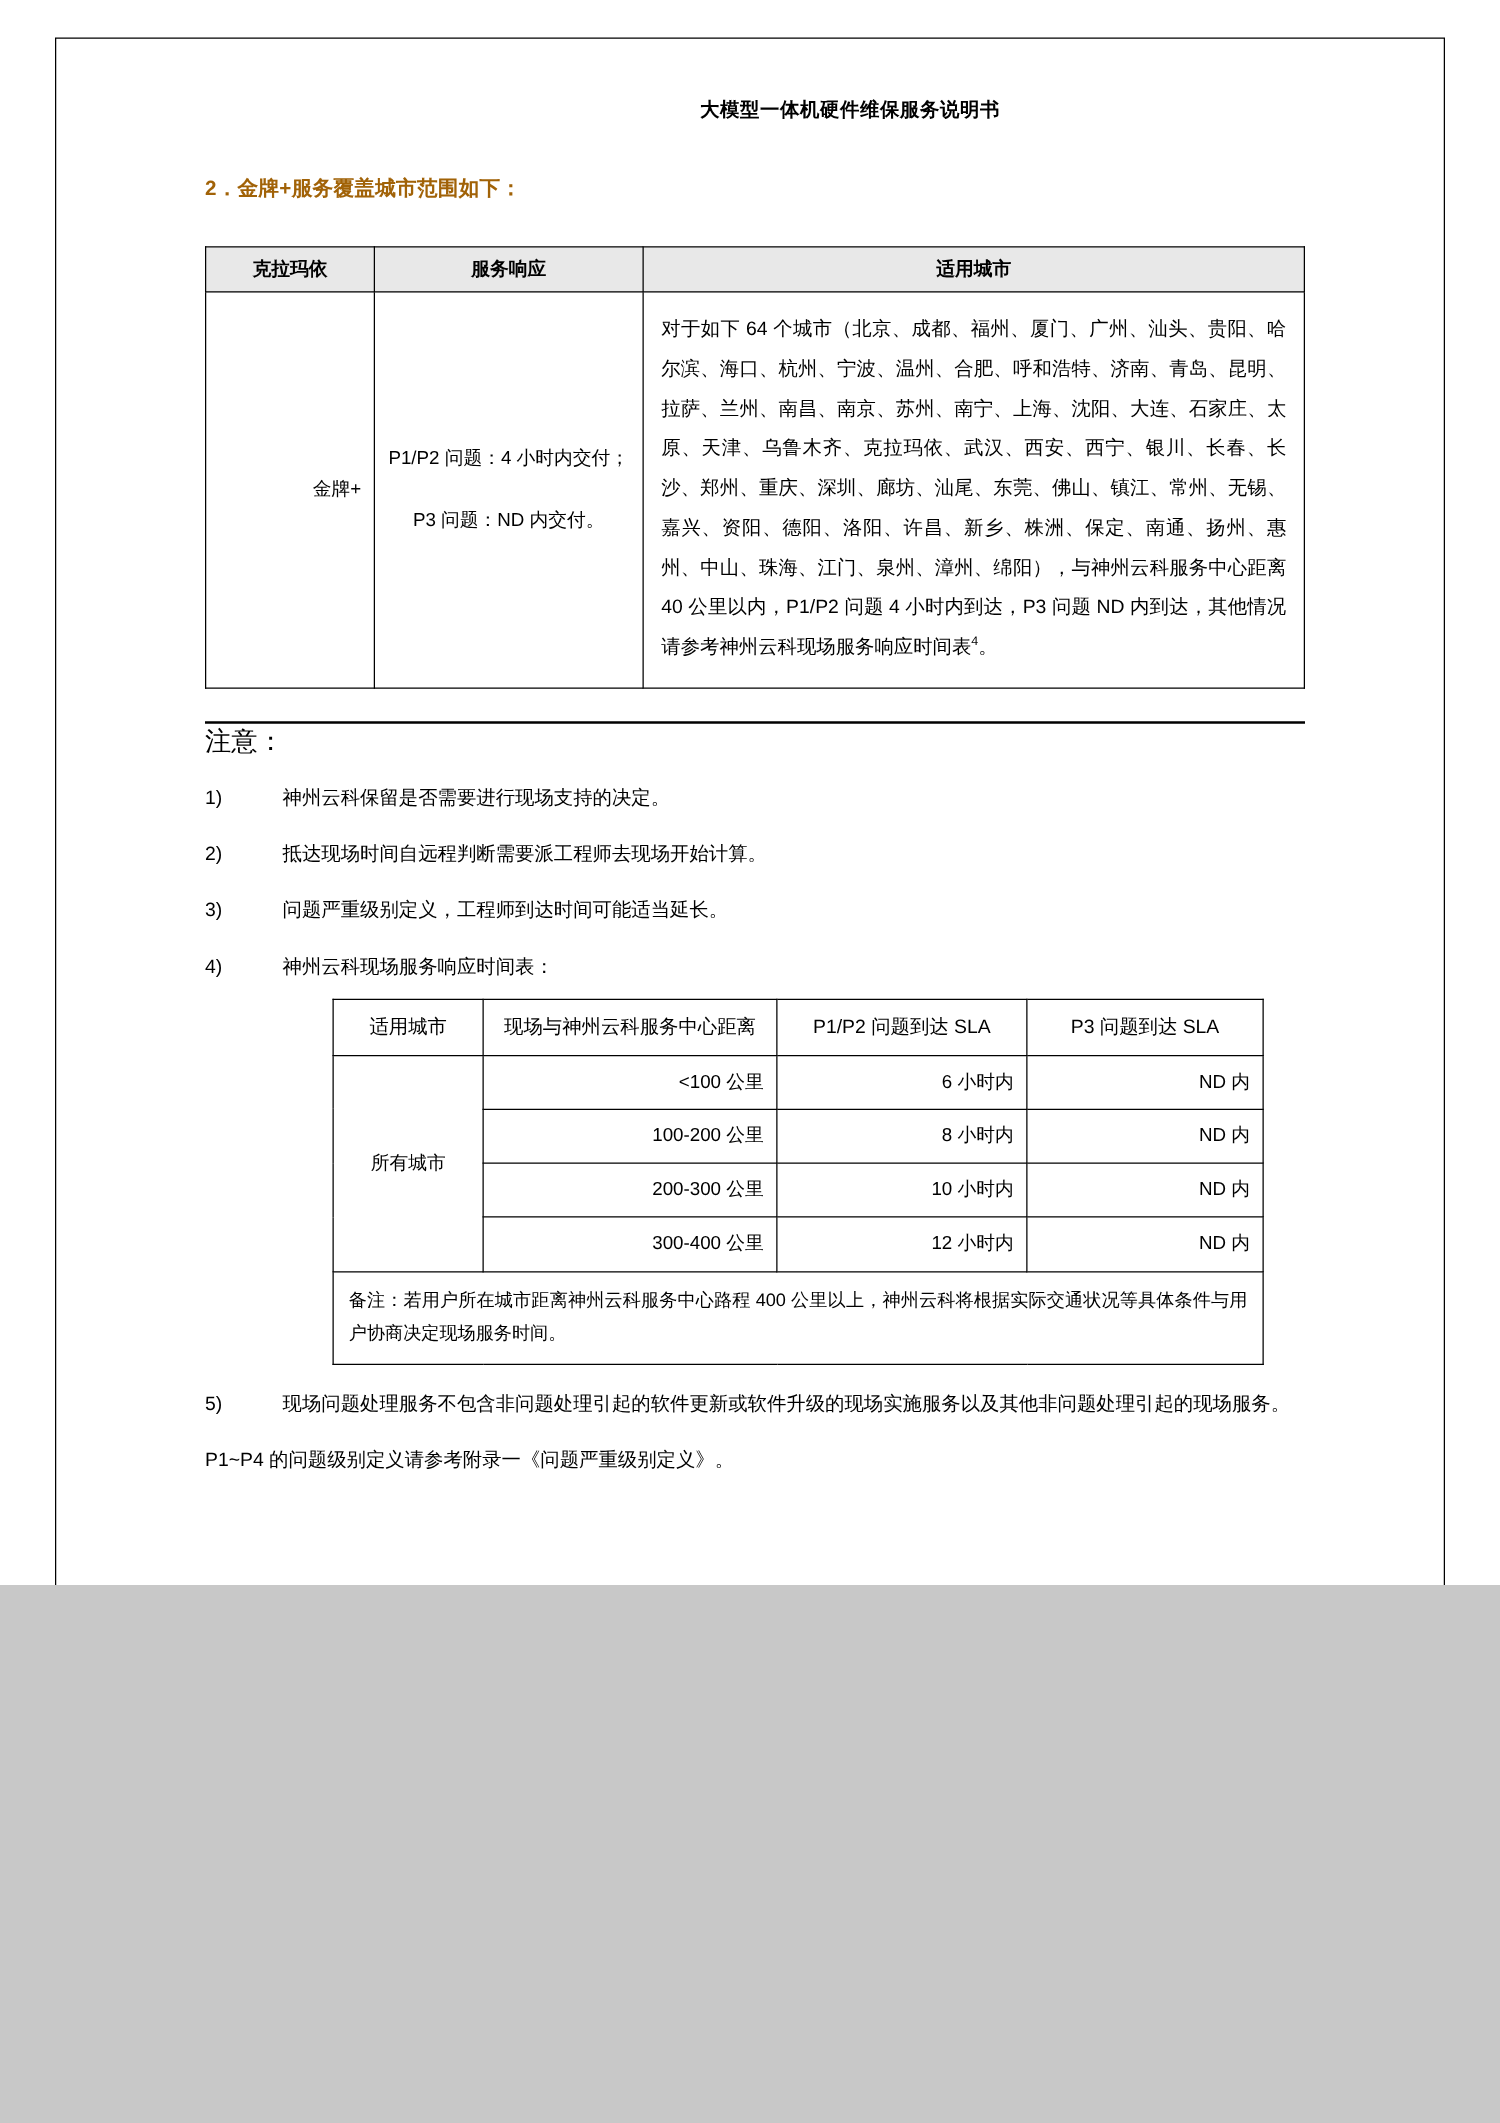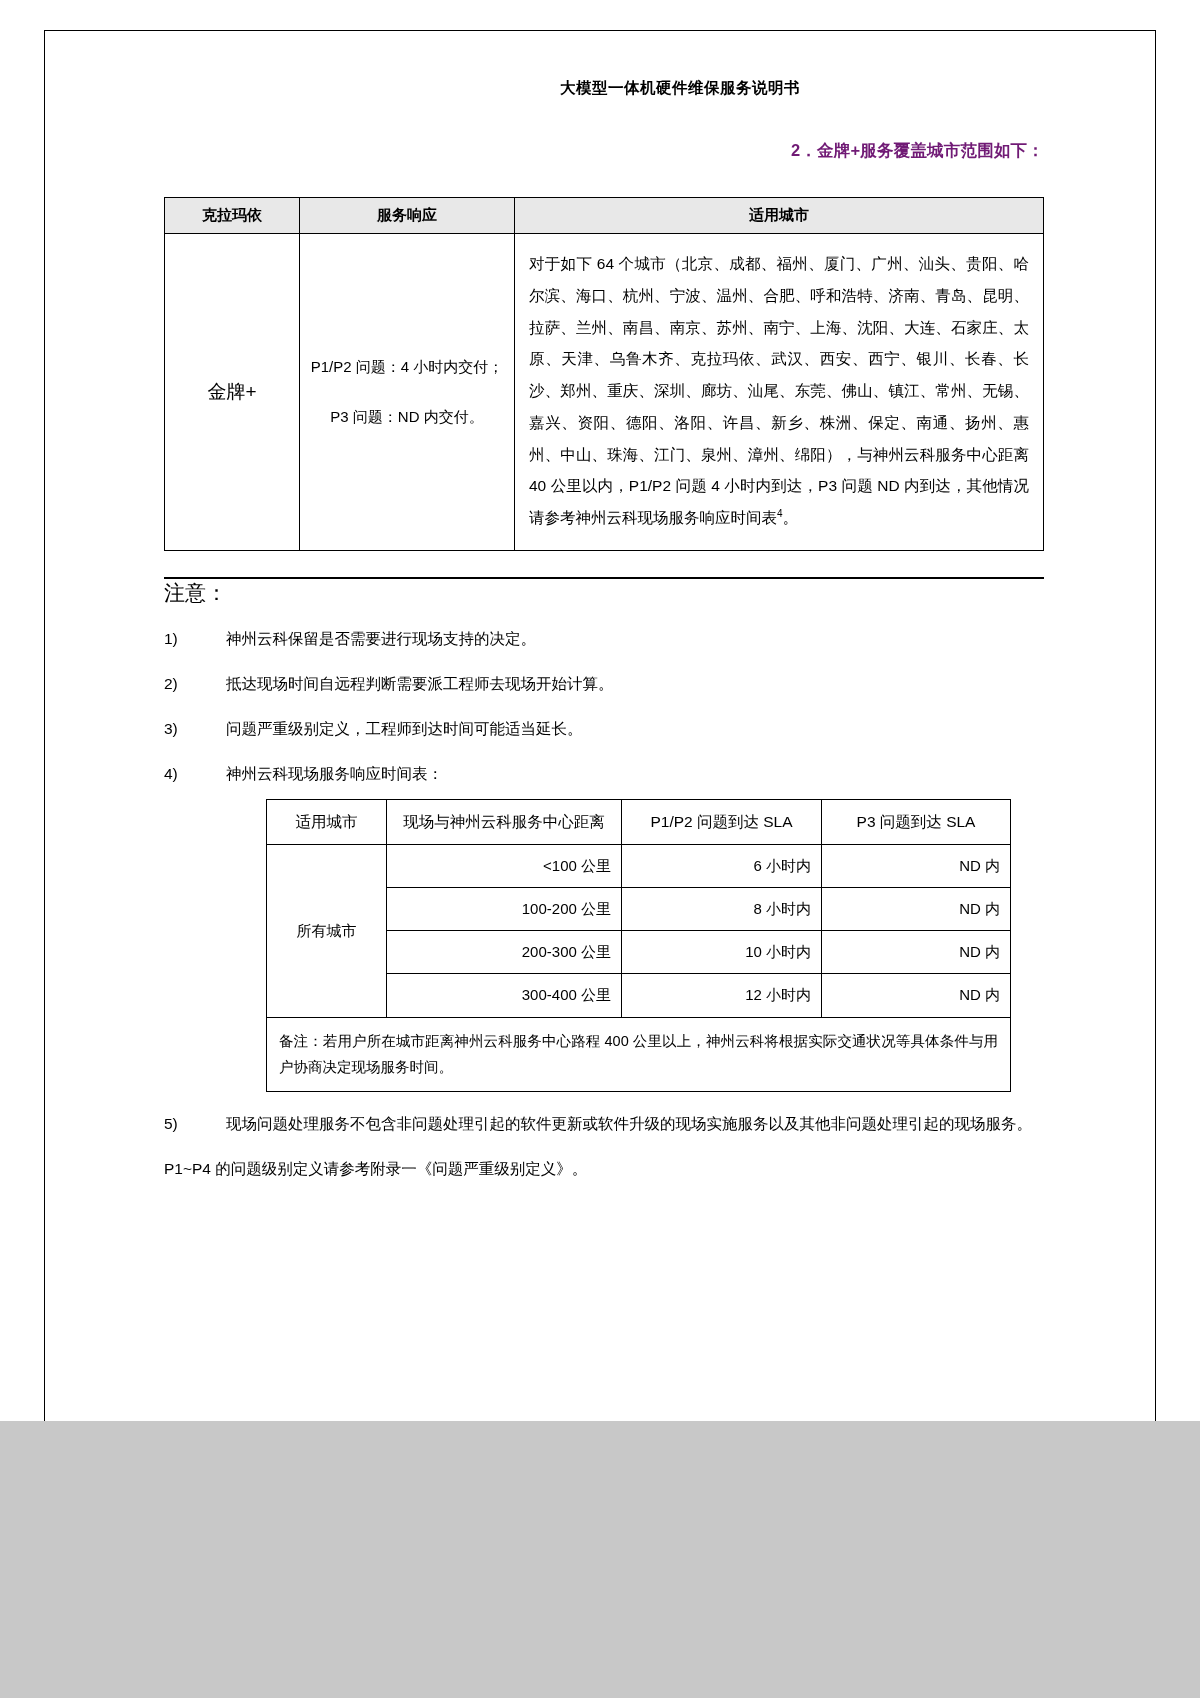--- a/index.html
+++ b/index.html
@@ -6,21 +6,21 @@
     margin: 0;
     padding: 0;
     background: #c8c8c8;
   }
   body {
     font-family: "Liberation Sans", sans-serif;
   }
   .page {
     position: relative;
     width: 1200px;
-    height: 1421px;
+    height: 1268px;
     background: #ffffff;
     box-sizing: border-box;
     overflow: hidden;
   }
   .page-border {
     position: absolute;
     left: 44px;
     top: 30px;
     width: 1112px;
     height: 1634px;
@@ -56,24 +56,23 @@
   .body-area {
     position: absolute;
     left: 120px;
     top: 110px;
     width: 880px;
   }
 
   .section-title {
     font-size: 16.5px;
     font-weight: bold;
-    color: #701a75;
+    color: #a16207;
     margin: 0 0 0 0;
     letter-spacing: 0.2px;
-    text-align: right;
   }
 
   table.tbl {
     border-collapse: collapse;
     width: 100%;
     table-layout: fixed;
   }
   table.tbl td, table.tbl th {
     border: 1.2px solid #000;
     padding: 8px 10px;
@@ -85,22 +84,22 @@
     margin-top: 35px;
   }
   .t1 th {
     background: #e8e8e8;
     font-weight: bold;
     text-align: center;
     font-size: 16px;
     padding: 12px 6px;
   }
   .t1 .c-level {
-    text-align: center;
-    font-size: 19px;
+    text-align: right;
+    font-size: 15px;
   }
   .t1 .c-resp {
     text-align: center;
     line-height: 2.1;
     font-size: 15px;
   }
   .t1 .c-city {
     text-align: justify;
     line-height: 2.05;
     font-size: 15.5px;

